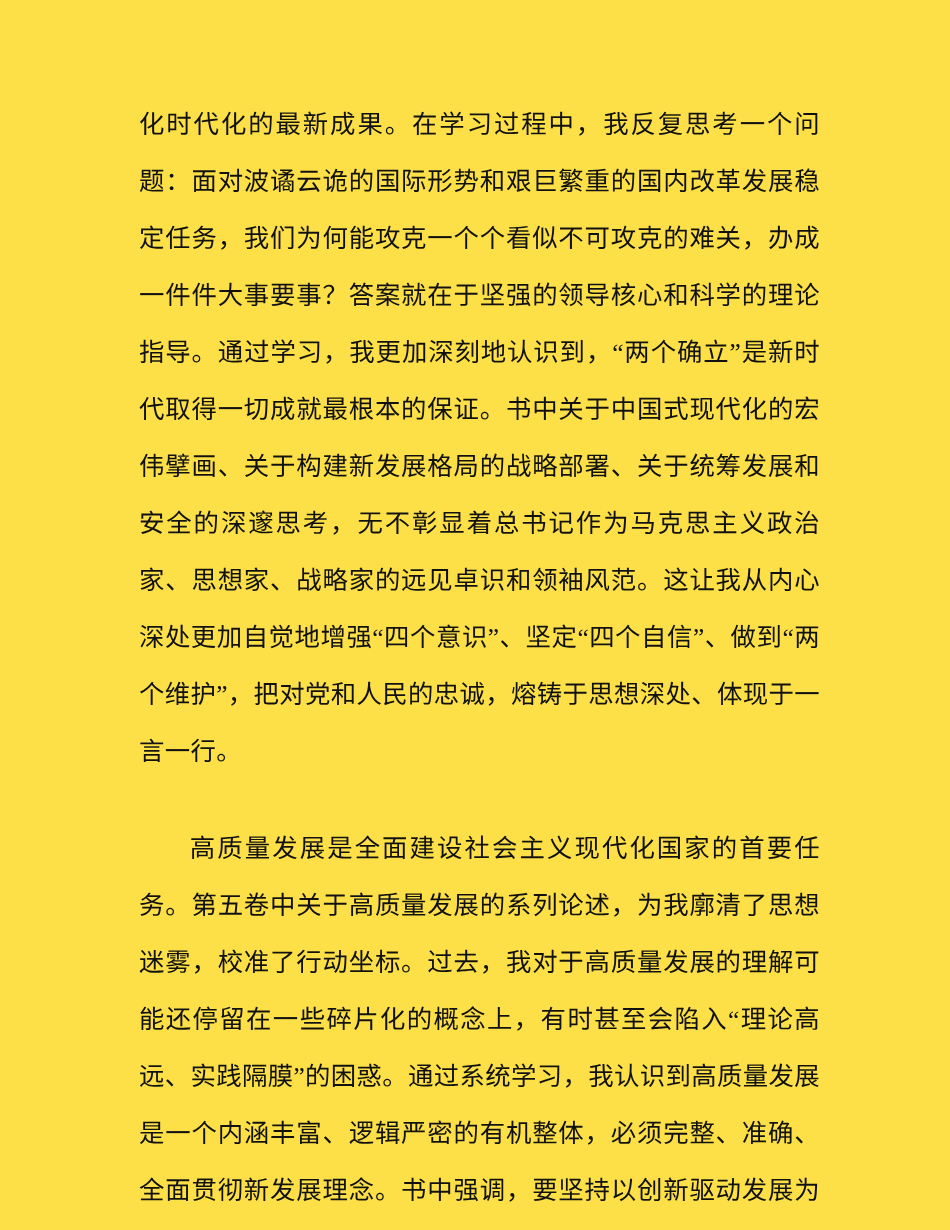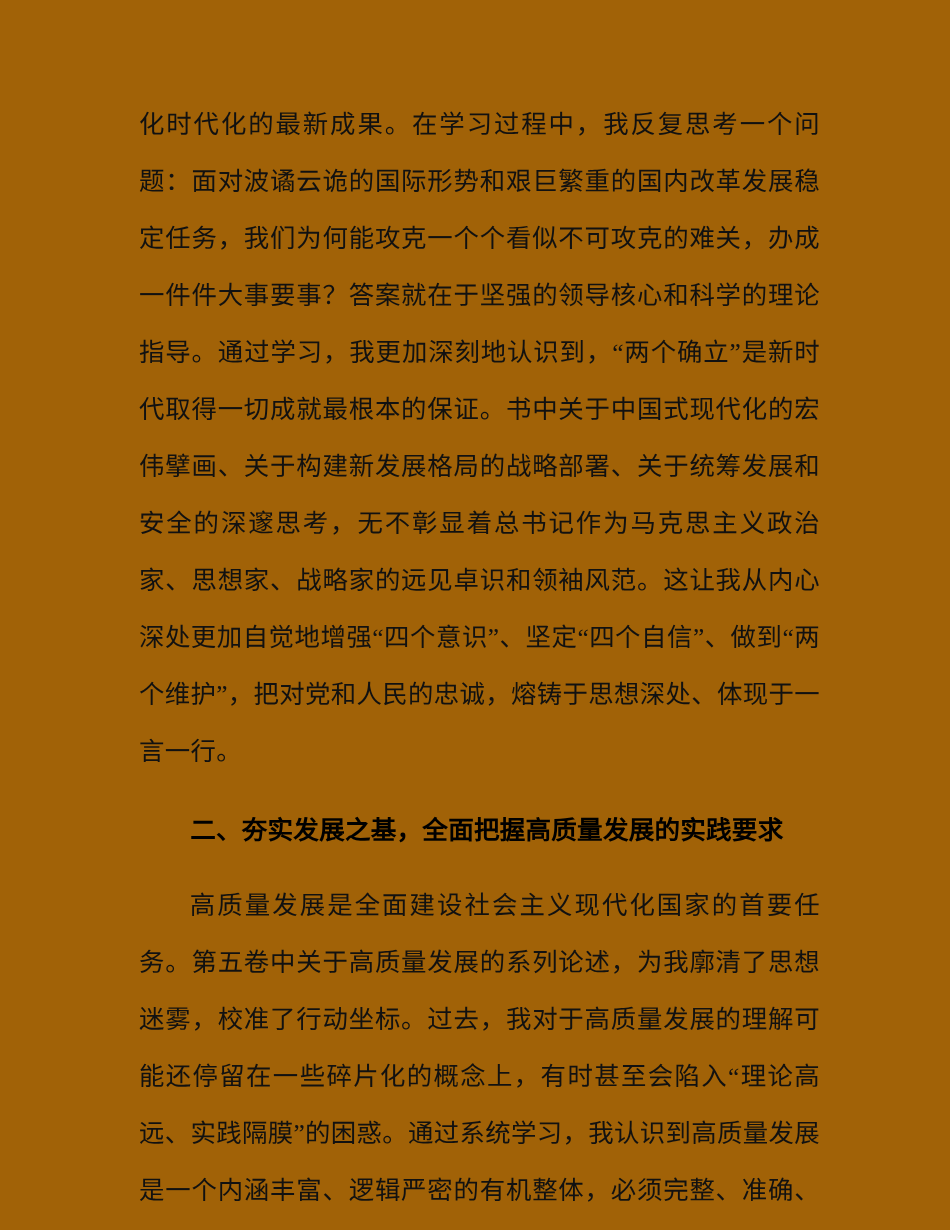--- a/index.html
+++ b/index.html
@@ -10,21 +10,21 @@
   }
 
   body {
     font-family: "Liberation Serif", "DejaVu Serif", serif;
   }
 
   .page {
     position: relative;
     width: 950px;
     height: 1230px;
-    background: #a16207;
+    background: #fde047;
     overflow: hidden;
     box-sizing: border-box;
   }
 
   
   .text-column {
     position: absolute;
     left: 139px;
     top: 96px;
     width: 681px;
@@ -69,21 +69,20 @@
 <body>
 
 <div class="page">
 
   <div class="text-column">
 
     <p class="para">化时代化的最新成果。在学习过程中，我反复思考一个问题：面对波谲云诡的国际形势和艰巨繁重的国内改革发展稳定任务，我们为何能攻克一个个看似不可攻克的难关，办成一件件大事要事？答案就在于坚强的领导核心和科学的理论指导。通过学习，我更加深刻地认识到，“两个确立”是新时代取得一切成就最根本的保证。书中关于中国式现代化的宏伟擘画、关于构建新发展格局的战略部署、关于统筹发展和安全的深邃思考，无不彰显着总书记作为马克思主义政治家、思想家、战略家的远见卓识和领袖风范。这让我从内心深处更加自觉地增强“四个意识”、坚定“四个自信”、做到“两个维护”，把对党和人民的忠诚，熔铸于思想深处、体现于一言一行。</p>
 
     <div class="spacer-before-heading"></div>
 
-    <h2 class="heading">二、夯实发展之基，全面把握高质量发展的实践要求</h2>
 
     <div class="spacer-after-heading"></div>
 
     <p class="para indent">高质量发展是全面建设社会主义现代化国家的首要任务。第五卷中关于高质量发展的系列论述，为我廓清了思想迷雾，校准了行动坐标。过去，我对于高质量发展的理解可能还停留在一些碎片化的概念上，有时甚至会陷入“理论高远、实践隔膜”的困惑。通过系统学习，我认识到高质量发展是一个内涵丰富、逻辑严密的有机整体，必须完整、准确、全面贯彻新发展理念。书中强调，要坚持以创新驱动发展为第一动力，全力</p>
 
   </div>
 
 </div>
 
 </body></html>

